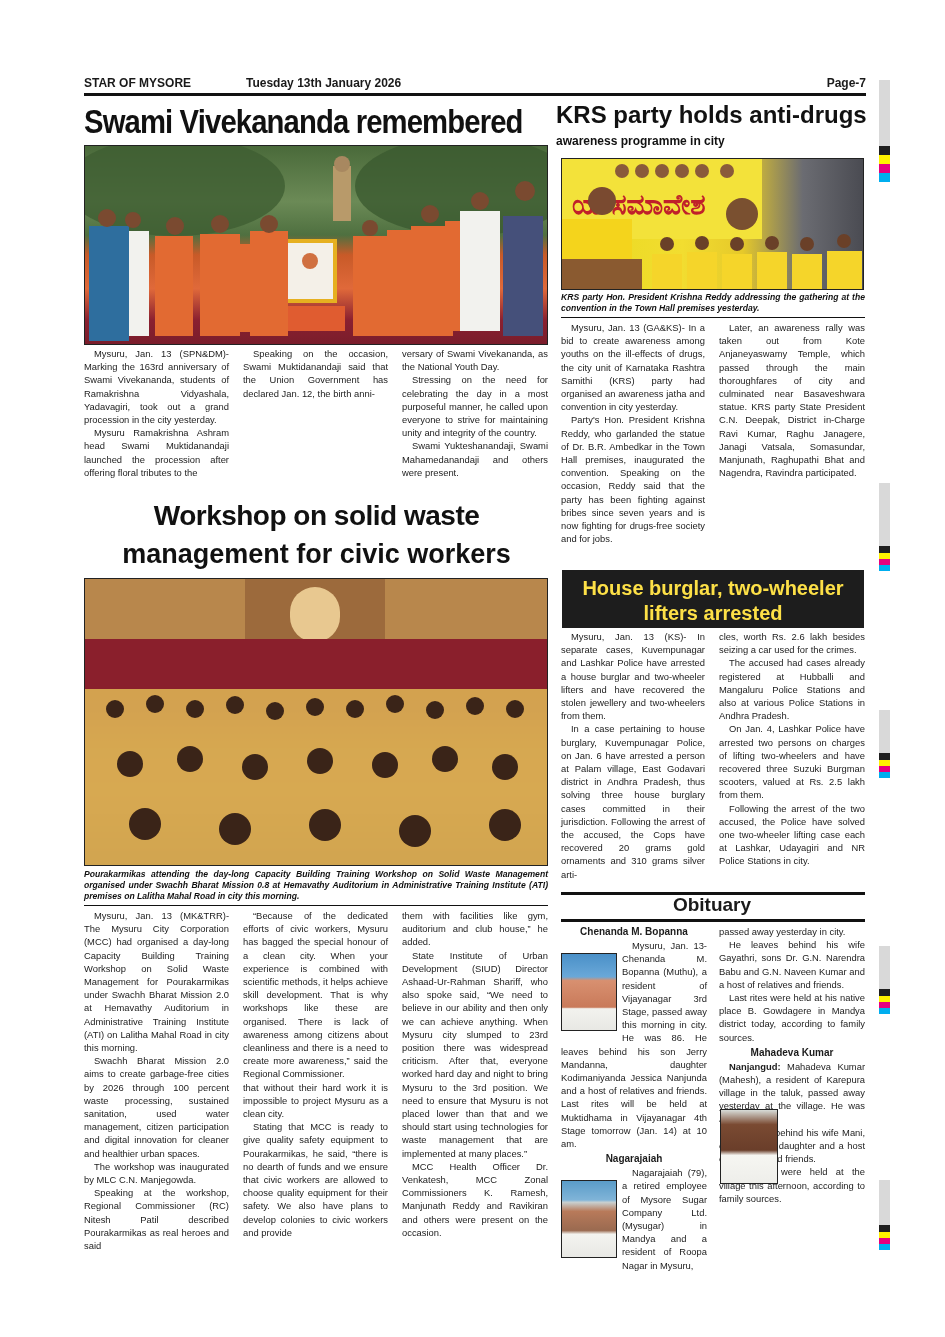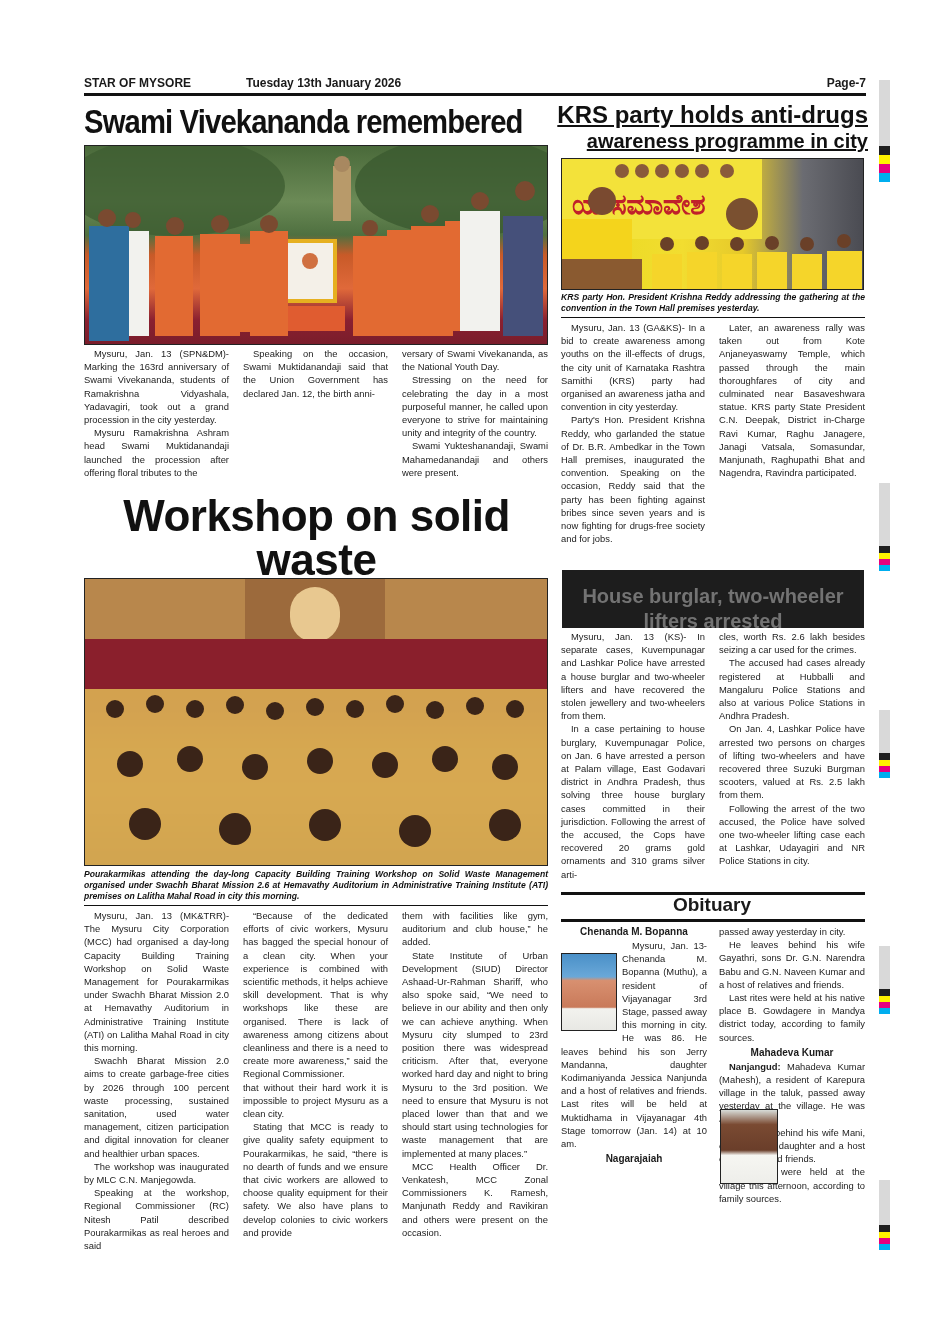--- a/index.html
+++ b/index.html
@@ -5,37 +5,37 @@
   * { box-sizing: border-box; margin: 0; padding: 0; }
   html, body { width: 945px; height: 1337px; background: #ffffff; overflow: hidden; }
   body { position: relative; font-family: "Liberation Sans", sans-serif; color: #1a1a1a; }
   .abs { position: absolute; }
   .masthead { left: 84px; top: 76px; width: 782px; height: 18px; font-family: "Liberation Sans", sans-serif; font-size: 12px; font-weight: bold; }
   .masthead .paper { position: absolute; left: 0; top: 0; }
   .masthead .date { position: absolute; left: 162px; top: 0; font-weight: bold; }
   .masthead .page { position: absolute; right: 0; top: 0; }
   .rule-thick { background: #111; height: 3px; }
   .h-vivek { left: 84px; top: 102px; width: 465px; font-family: "Liberation Sans", sans-serif; font-weight: bold; font-size: 34px; letter-spacing: -1px; transform: scaleX(0.86); transform-origin: left top; white-space: nowrap; color: #111; }
-  .h-krs { left: 556px; top: 102px; width: 312px; text-align: right; font-weight: bold; color: #111; line-height: 26px; text-decoration: underline; }
+  .h-krs { left: 556px; top: 102px; width: 312px; text-align: left; font-weight: bold; color: #111; line-height: 26px; }
   .h-krs .l1 { font-size: 24px; display: block; }
-  .h-krs .l2 { font-size: 20px; display: block; }
+  .h-krs .l2 { font-size: 12px; display: block; }
   .photo { border: 1px solid #222; overflow: hidden; }
   .p-vivek { left: 84px; top: 145px; width: 464px; height: 200px; background:
       linear-gradient(180deg, #4a6a3a 0%, #6b8a56 28%, #4f7040 45%, #c85a28 55%, #e0693a 72%, #8a2030 88%, #7a1d2b 100%); }
   .p-krs { left: 561px; top: 158px; width: 303px; height: 132px; background:
       linear-gradient(90deg, #e8d91e 0%, #f2dd30 40%, #e6c92a 60%, #6b6c72 80%, #4a4b52 100%); }
   .p-workshop { left: 84px; top: 578px; width: 464px; height: 288px; background:
       linear-gradient(180deg, #b78a50 0%, #a26b3a 15%, #7a2a30 30%, #8c2a38 45%, #c79a4a 60%, #d4a84e 75%, #6b5c40 100%); }
   .caption { font-size: 8.6px; font-weight: bold; font-style: italic; line-height: 11px; color: #111; text-align: justify; }
   .body-col { font-size: 9.4px; line-height: 13.2px; text-align: justify; color: #1c1c1c; }
   .body-col p { text-indent: 10px; }
   .h-workshop { left: 84px; top: 494px; width: 465px; text-align: center; font-weight: bold; color: #111; }
-  .h-workshop .l1 { font-size: 44px; display: block; line-height: 44px; letter-spacing: -0.5px; }
+  .h-workshop .l1 { font-size: 28px; display: block; line-height: 44px; letter-spacing: -0.5px; }
   .h-workshop .l2 { font-size: 27px; display: block; line-height: 32px; }
-  .h-burglar { left: 562px; top: 570px; width: 302px; height: 58px; background: #1d1d1d; color: #737373; text-align: center; font-weight: bold; font-size: 20px; line-height: 25px; padding-top: 14px; }
+  .h-burglar { left: 562px; top: 570px; width: 302px; height: 58px; background: #1d1d1d; color: #fde047; text-align: center; font-weight: bold; font-size: 20px; line-height: 25px; padding-top: 6px; }
   .obit-title { left: 556px; top: 893px; width: 312px; height: 24px; text-align: center; font-weight: bold; font-size: 19px; line-height: 24px; }
   .obit-name { font-weight: bold; font-size: 10px; text-align: center; line-height: 14px; }
   .obit-photo { border: 1px solid #222; }
   .cmyk { left: 879px; width: 11px; }
   .cmyk div { width: 11px; }
 </style>
 </head>
 <body>
 
 <div class="abs masthead">
@@ -180,21 +180,21 @@
         <circle cx="360" cy="180" r="13"></circle>
         <circle cx="420" cy="188" r="13"></circle>
       <circle cx="60" cy="245" r="16"></circle>
         <circle cx="150" cy="250" r="16"></circle>
         <circle cx="240" cy="246" r="16"></circle>
         <circle cx="330" cy="252" r="16"></circle>
         <circle cx="420" cy="246" r="16"></circle>
     </g>
   </svg>
 </div>
-<div class="abs caption" style="left:84px;top:869px;width:464px;">Pourakarmikas attending the day-long Capacity Building Training Workshop on Solid Waste Management organised under Swachh Bharat Mission 2.6 at Hemavathy Auditorium in Administrative Training Institute (ATI) premises on Lalitha Mahal Road in city this morning.</div>
+<div class="abs caption" style="left:84px;top:869px;width:464px;">Pourakarmikas attending the day-long Capacity Building Training Workshop on Solid Waste Management organised under Swachh Bharat Mission 0.8 at Hemavathy Auditorium in Administrative Training Institute (ATI) premises on Lalitha Mahal Road in city this morning.</div>
 <div class="abs" style="left:84px;top:905px;width:464px;height:1px;background:#111;"></div>
 <div class="abs body-col" style="left:84px;top:909px;width:145px;">
   <p>Mysuru, Jan. 13 (MK&amp;TRR)- The Mysuru City Corporation (MCC) had organised a day-long Capacity Building Training Workshop on Solid Waste Management for Pourakarmikas under Swachh Bharat Mission 2.0 at Hemavathy Auditorium in Administrative Training Institute (ATI) on Lalitha Mahal Road in city this morning.</p>
   <p>Swachh Bharat Mission 2.0 aims to create garbage-free cities by 2026 through 100 percent waste processing, sustained sanitation, used water management, citizen participation and digital innovation for cleaner and healthier urban spaces.</p>
   <p>The workshop was inaugurated by MLC C.N. Manjegowda.</p>
   <p>Speaking at the workshop, Regional Commissioner (RC) Nitesh Patil described Pourakarmikas as real heroes and said</p>
 </div>
 <div class="abs body-col" style="left:243px;top:909px;width:145px;">
   <p>“Because of the dedicated efforts of civic workers, Mysuru has bagged the special honour of a clean city. When your experience is combined with scientific methods, it helps achieve skill development. That is why workshops like these are organised. There is lack of awareness among citizens about cleanliness and there is a need to create more awareness,” said the Regional Commissioner.</p>
   <p style="text-indent:0">that without their hard work it is impossible to project Mysuru as a clean city.</p>
@@ -225,20 +225,24 @@
 <div class="abs obit-title">Obituary</div>
 <div class="abs rule-thick" style="left:561px;top:919px;width:304px;"></div>
 
 <div class="abs body-col" style="left:561px;top:925px;width:146px;">
   <div class="obit-name">Chenanda M. Bopanna</div>
   <div style="position:relative;">
     <div class="obit-photo" style="float:left;width:56px;height:78px;margin:14px 5px 2px 0;background:linear-gradient(180deg,#4a90c8 0%,#6aa8d8 30%,#d89070 35%,#c97a5a 70%,#f2f2ee 72%,#e8e8e4 100%);"></div>
     <p>Mysuru, Jan. 13- Chenanda M. Bopanna (Muthu), a resident of Vijayanagar 3rd Stage, passed away this morning in city. He was 86. He leaves behind his son Jerry Mandanna, daughter Kodimaniyanda Jessica Nanjunda and a host of relatives and friends. Last rites will be held at Muktidhama in Vijayanagar 4th Stage tomorrow (Jan. 14) at 10 am.</p>
   </div>
   <div class="obit-name" style="clear:both;margin-top:2px;">Nagarajaiah</div>
+  <div>
+    <div class="obit-photo" style="float:left;width:56px;height:78px;margin:14px 5px 2px 0;background:linear-gradient(180deg,#5a9cc8 0%,#80b4d8 25%,#c8d0d0 28%,#b87a5a 40%,#9a6a50 65%,#f4f4f0 70%,#e8e8e4 100%);"></div>
+    <p>Nagarajaiah (79), a retired employee of Mysore Sugar Company Ltd. (Mysugar) in Mandya and a resident of Roopa Nagar in Mysuru,</p>
+  </div>
 </div>
 
 <div class="abs body-col" style="left:719px;top:925px;width:146px;">
   <p style="text-indent:0">passed away yesterday in city.</p>
   <p>He leaves behind his wife Gayathri, sons Dr. G.N. Narendra Babu and G.N. Naveen Kumar and a host of relatives and friends.</p>
   <p>Last rites were held at his native place B. Gowdagere in Mandya district today, according to family sources.</p>
   <div class="obit-name" style="margin-top:2px;">Mahadeva Kumar</div>
   <p><b>Nanjangud:</b> <span>Mahadeva Kumar (Mahesh), a resident of Karepura village in the taluk, passed away yesterday at the village. He was 48.</span></p>
   <p>He leaves behind his wife Mani, one son, one daughter and a host of relatives and friends.</p>
   <p>Last rites were held at the village this afternoon, according to family sources.</p>

